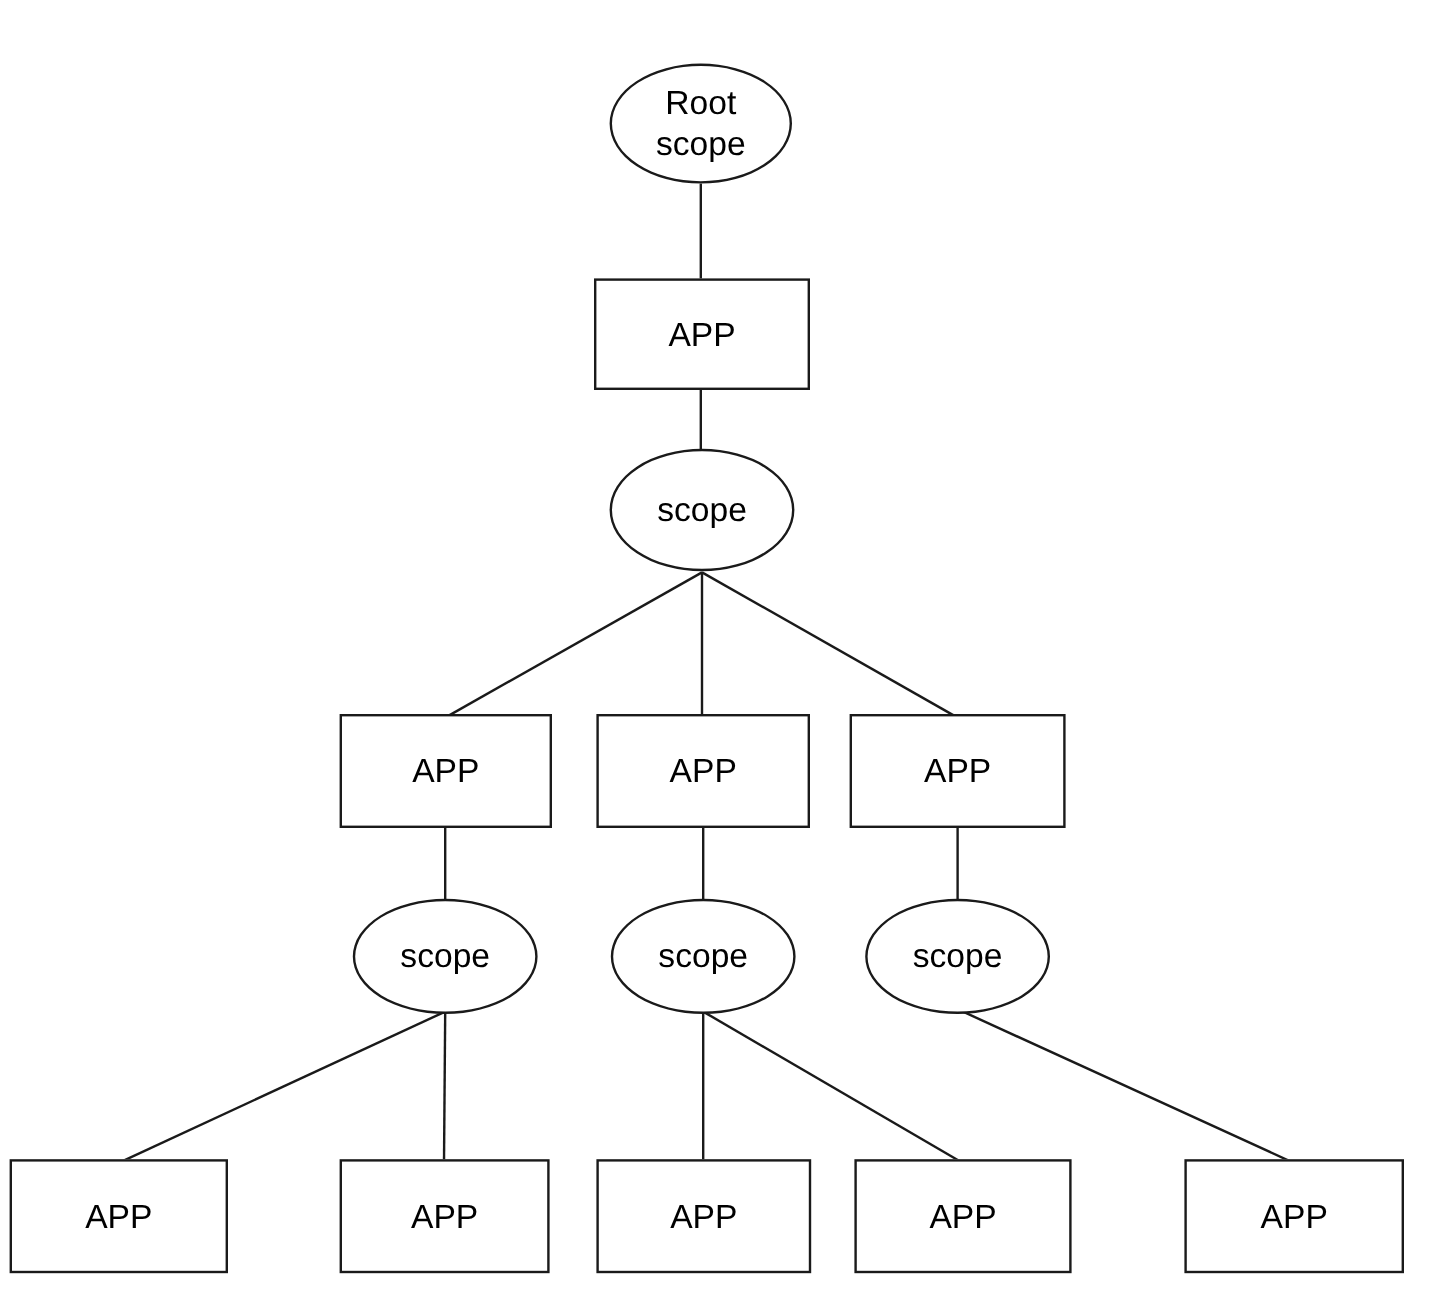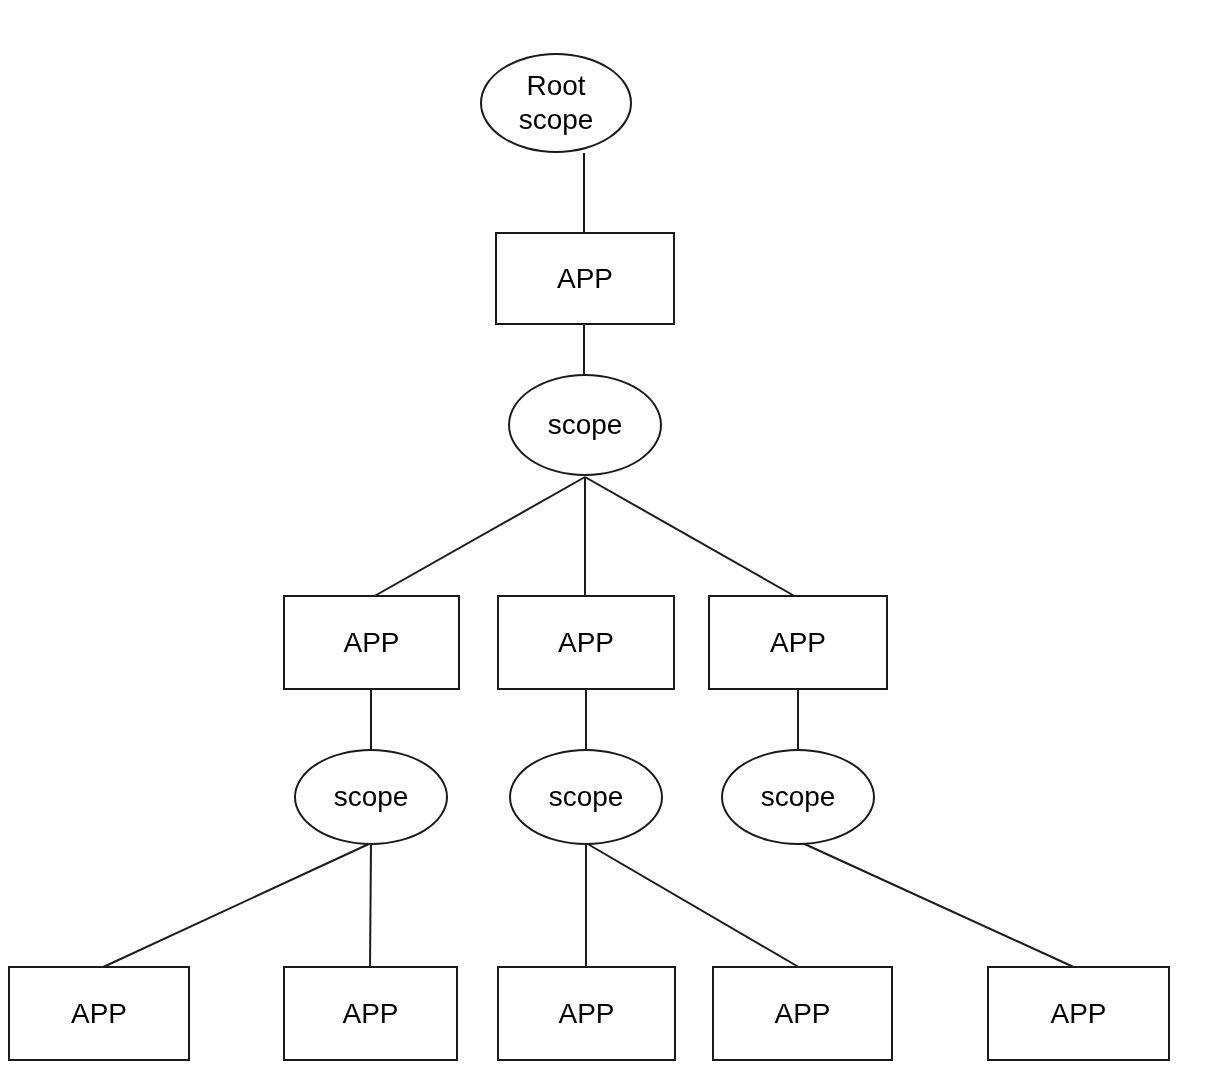--- a/index.html
+++ b/index.html
@@ -63,21 +63,21 @@
     <line x1="371" y1="687" x2="371" y2="752"></line>
     <line x1="586" y1="687" x2="586" y2="752"></line>
     <line x1="798" y1="687" x2="798" y2="752"></line>
     <line x1="371" y1="843" x2="99" y2="969"></line>
     <line x1="371" y1="843" x2="370" y2="969"></line>
     <line x1="586" y1="843" x2="586" y2="969"></line>
     <line x1="586" y1="843" x2="802" y2="969"></line>
     <line x1="798" y1="841" x2="1078" y2="969"></line>
   </svg>
 
-  <div class="node ellipse root" style="left:480px; top:53px; width:152px; height:100px;">
+  <div class="node ellipse root" style="left:508px; top:53px; width:152px; height:100px;">
     <span class="label">Root scope</span>
   </div>
 
   <div class="node rect" style="left:495px; top:232px; width:180px; height:93px;">
     <span class="label">APP</span>
   </div>
 
   <div class="node ellipse" style="left:508px; top:374px; width:154px; height:102px;">
     <span class="label">scope</span>
   </div>

